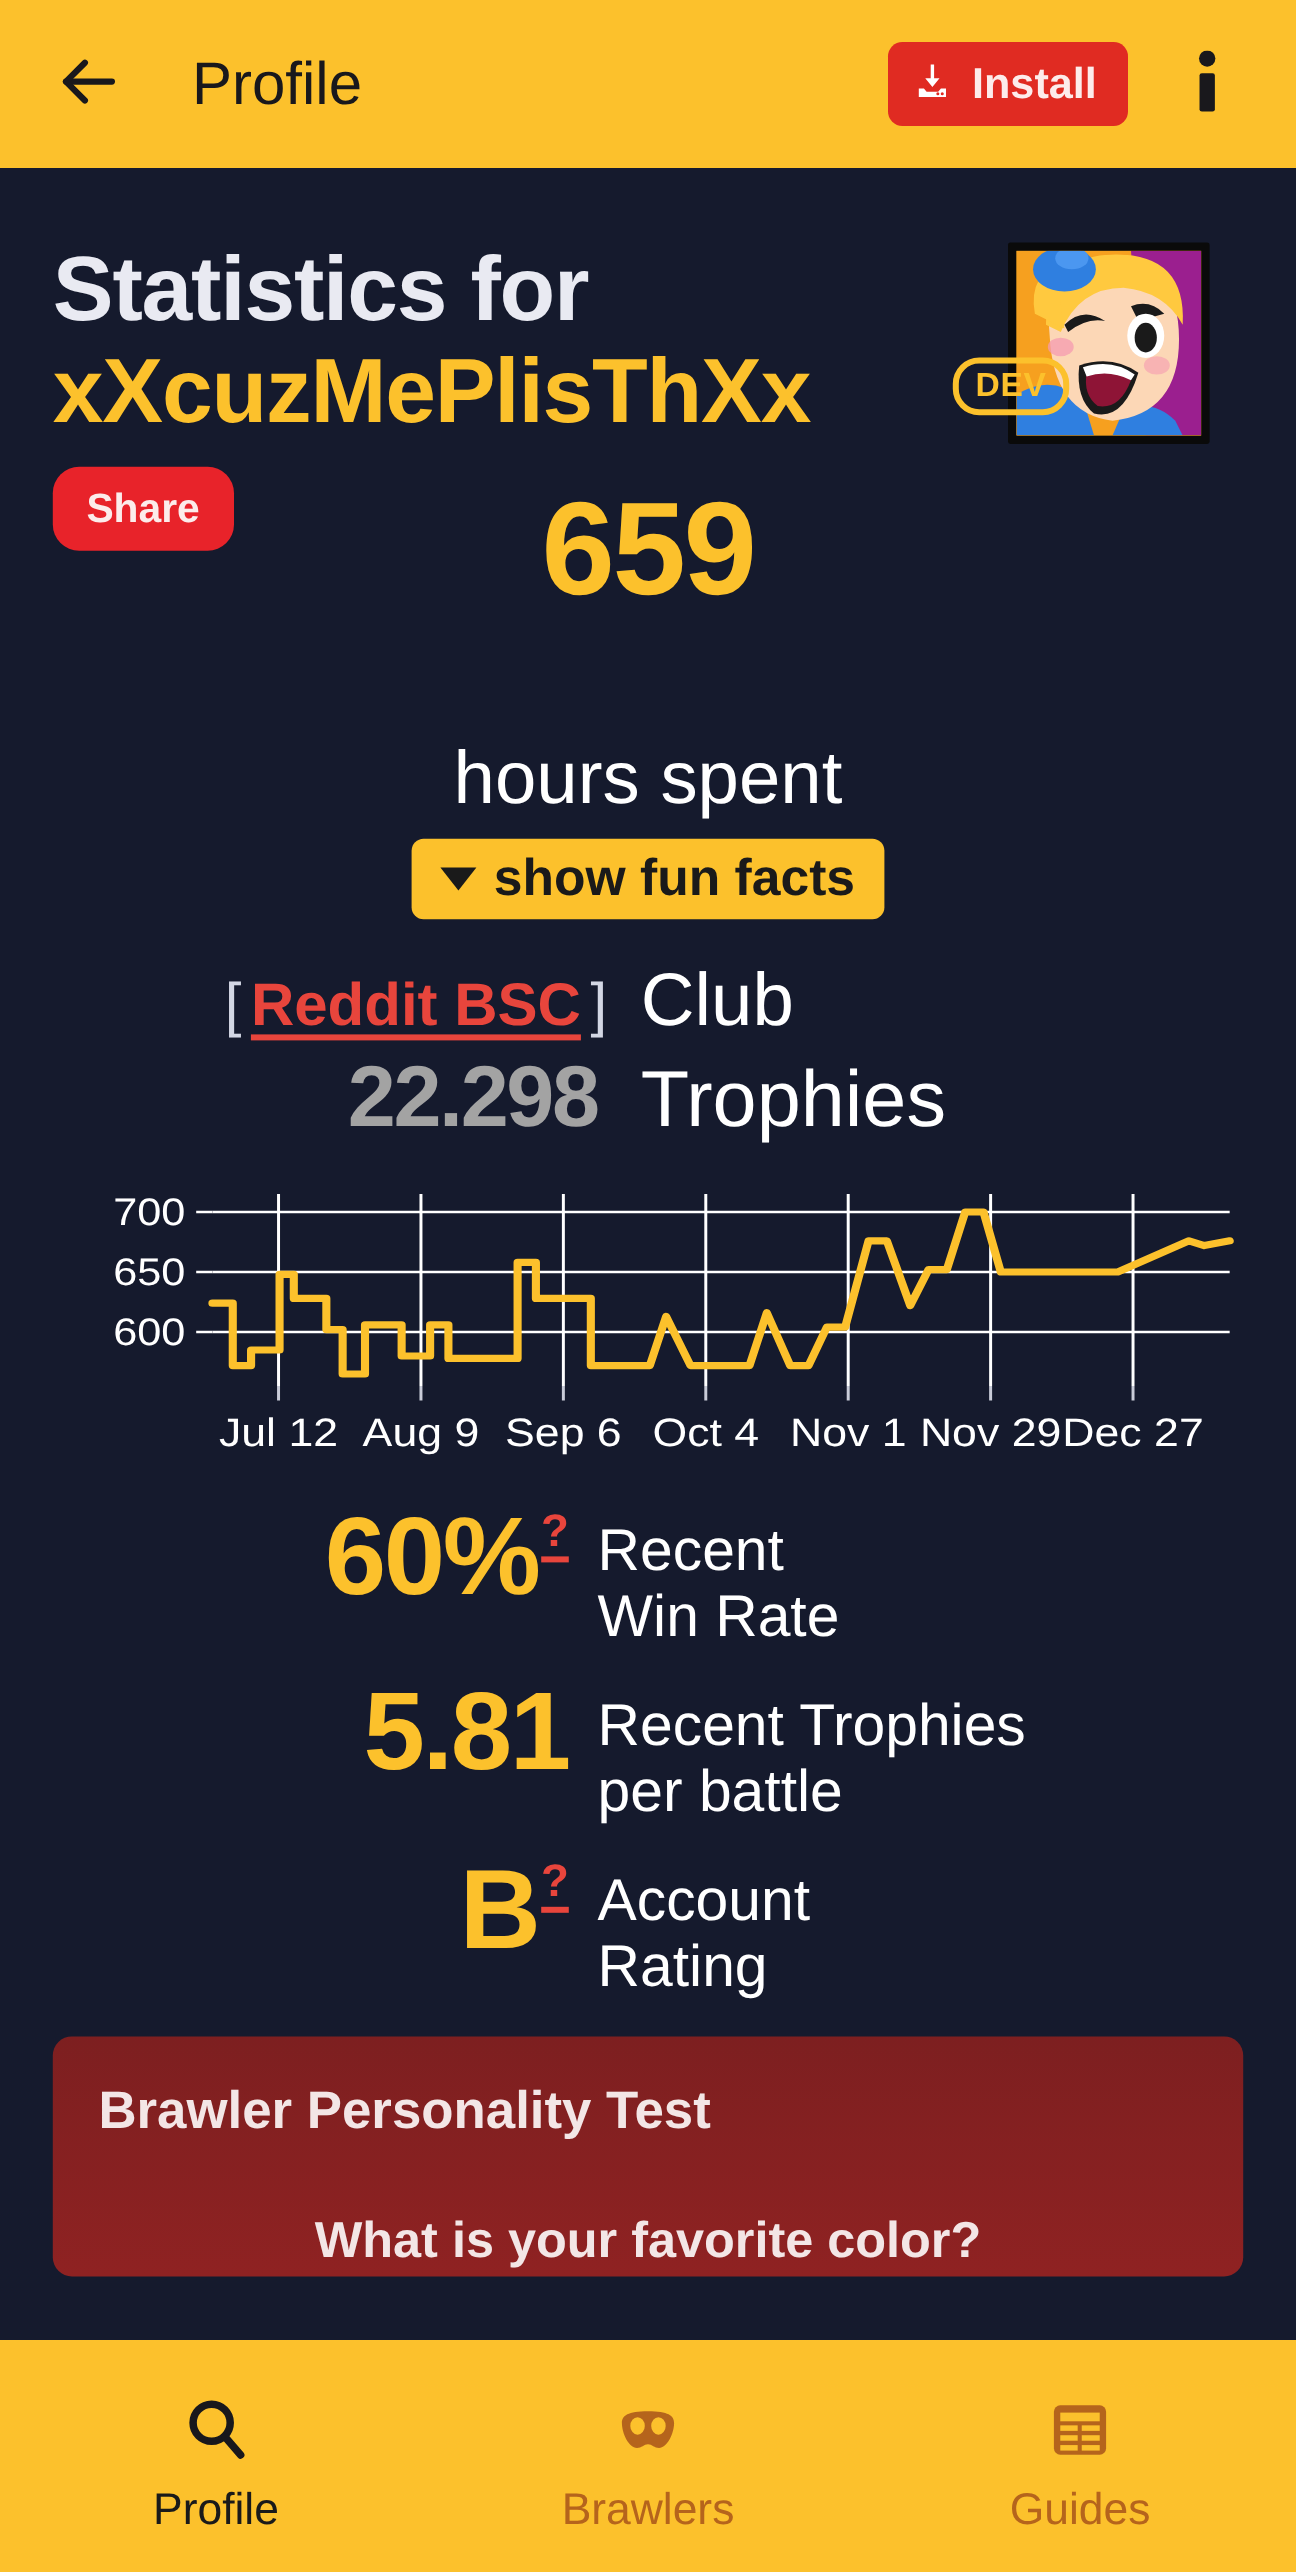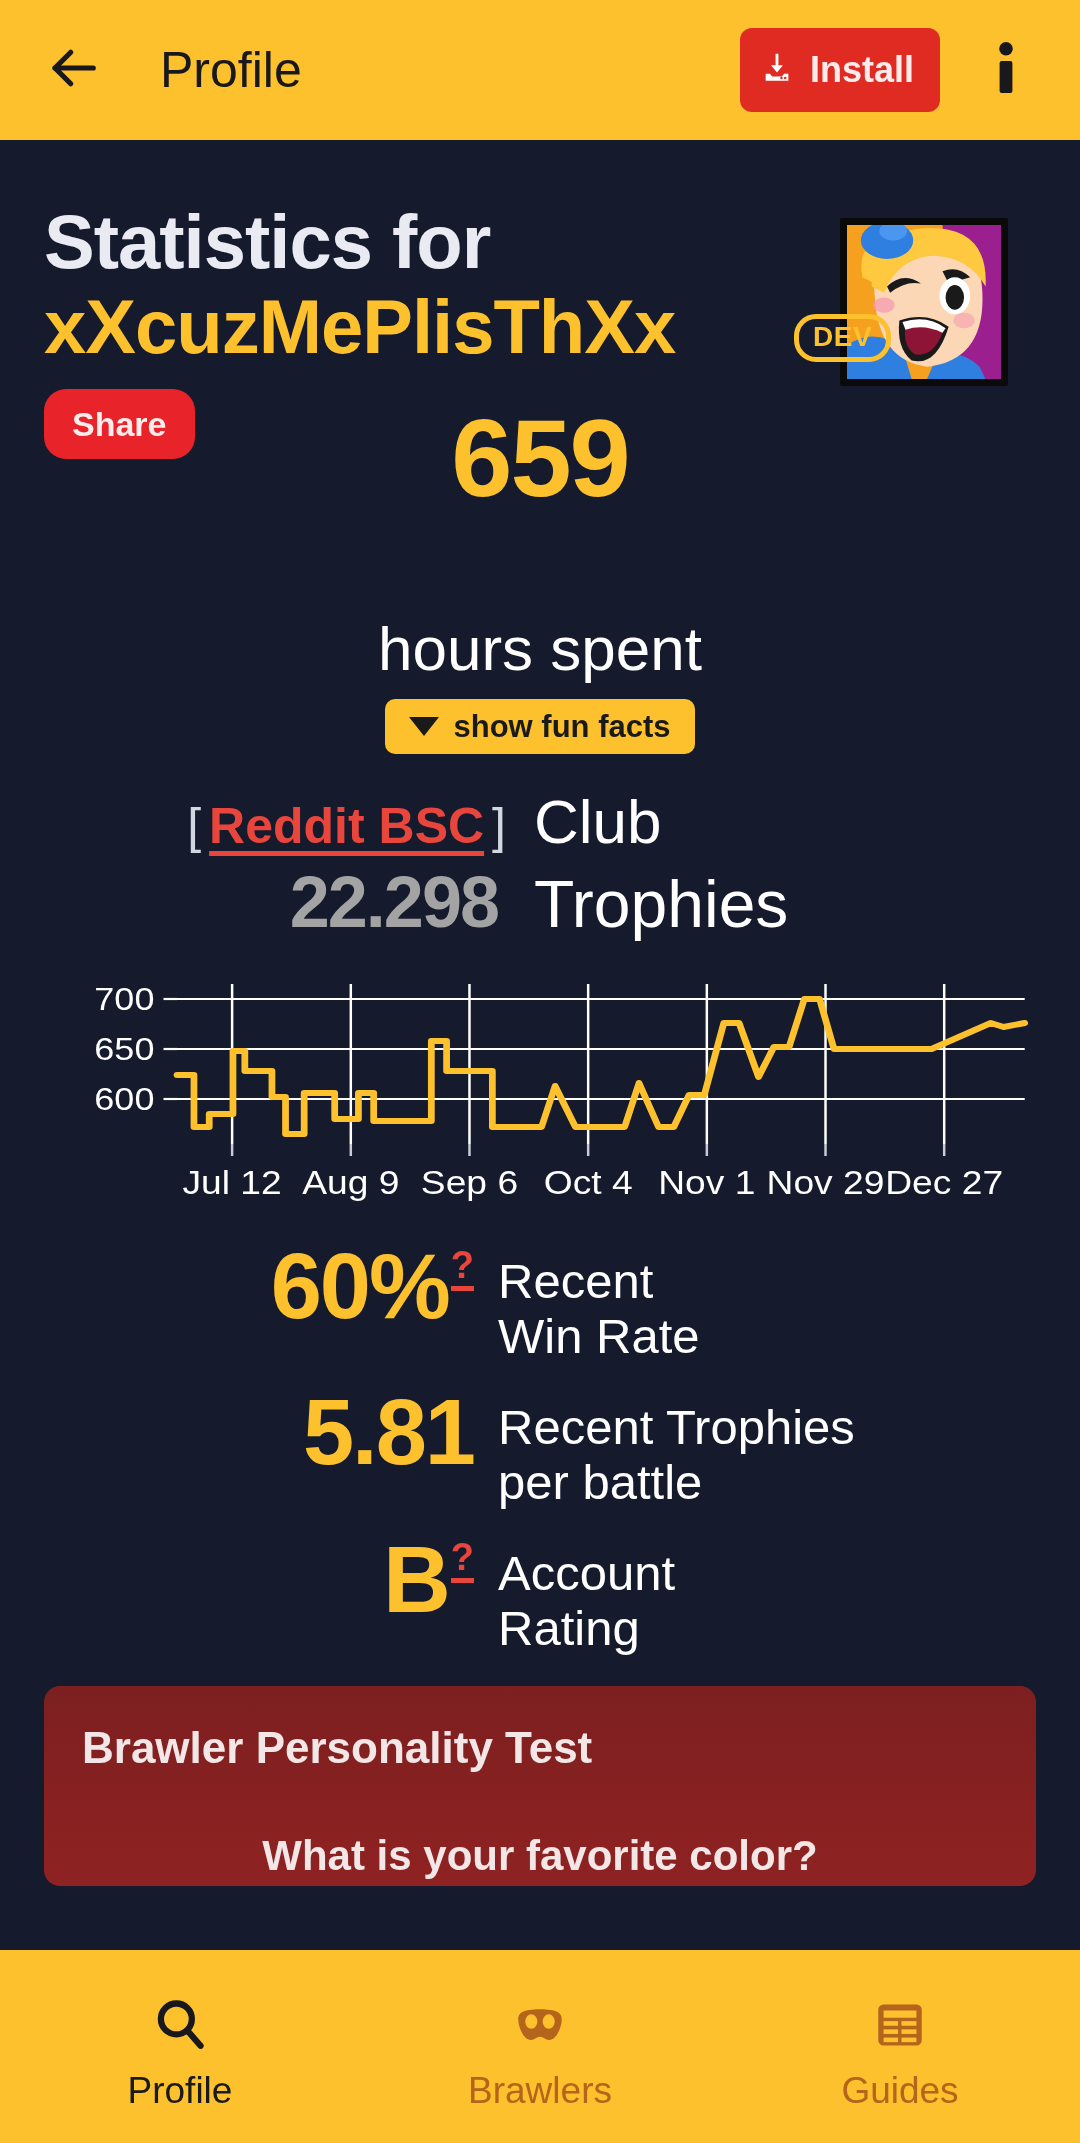--- a/index.html
+++ b/index.html
@@ -31,21 +31,21 @@
   }
   .back-arrow svg { width: 54px; height: 54px; }
   .topbar-title {
     font-size: 50px; color: #19181c; font-weight: 400;
     margin-left: 48px; letter-spacing: 0px;
     white-space: nowrap;
   }
   .topbar-spacer { flex: 1 1 auto; }
   .install-btn {
     background: #e02b22; border-radius: 12px;
-    height: 84px; display: flex; align-items: center;
+    height: 70px; display: flex; align-items: center;
     padding: 0 26px 0 20px; gap: 16px; cursor: pointer;
     flex: 0 0 auto;
   }
   .install-btn svg { width: 34px; height: 34px; flex: 0 0 auto; }
   .install-label {
     color: #fdeceb; font-size: 36px; font-weight: 700;
     white-space: nowrap; line-height: 1;
   }
   .info-btn {
     width: 80px; height: 80px; margin-left: 26px;
@@ -68,21 +68,21 @@
   .stats-line1 {
     font-size: 76px; font-weight: 700; color: #e9eaf2;
     line-height: 1.06; letter-spacing: -1px;
   }
   .stats-line2 {
     font-size: 76px; font-weight: 700; color: #fcc12c;
     line-height: 1.06; letter-spacing: -1px;
     margin-top: 4px;
   }
   .avatar-wrap {
-    position: absolute; right: 28px; top: 78px;
+    position: absolute; right: 28px; top: 62px;
     width: 168px; height: 168px;
   }
   .avatar-box {
     width: 168px; height: 168px; background: #0a0a0a;
     padding: 7px; border-radius: 2px;
   }
   .avatar-img {
     width: 100%; height: 100%; overflow: hidden; position: relative;
     background: #f5a623;
   }
@@ -108,21 +108,21 @@
     color: #fcc12c; line-height: 1; padding-top: 14px;
     letter-spacing: -2px;
   }
   .hours-label {
     text-align: center; font-size: 62px; color: #ffffff;
     line-height: 1.1; margin-top: 16px; font-weight: 400;
   }
   .funfacts-wrap { display: flex; justify-content: center; margin-top: 16px; }
   .funfacts-btn {
     background: #fcc12c; color: #1a1a1a;
-    font-size: 31px; font-weight: 700;
+    font-size: 43px; font-weight: 700;
     border-radius: 10px; padding: 12px 24px;
     display: flex; align-items: center; gap: 14px;
     cursor: pointer; line-height: 1;
   }
   .tri-down {
     width: 0; height: 0;
     border-left: 15px solid transparent;
     border-right: 15px solid transparent;
     border-top: 19px solid #1a1a1a;
     flex: 0 0 auto;

